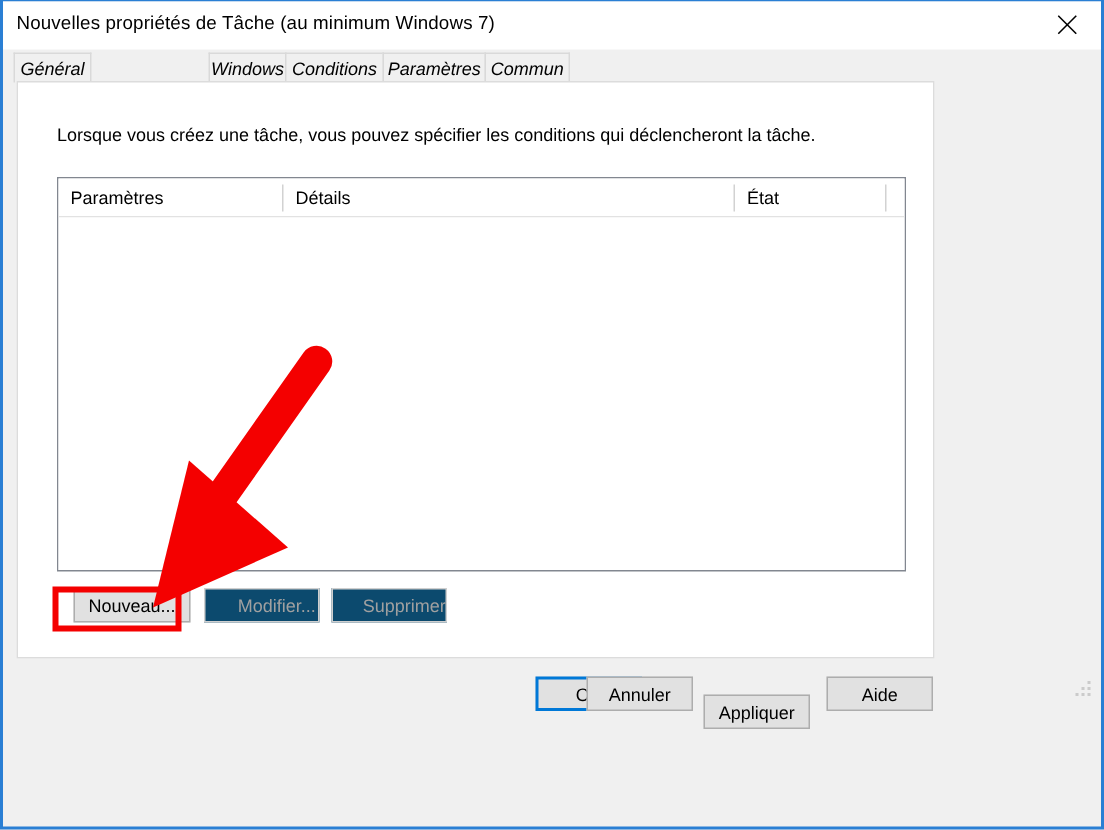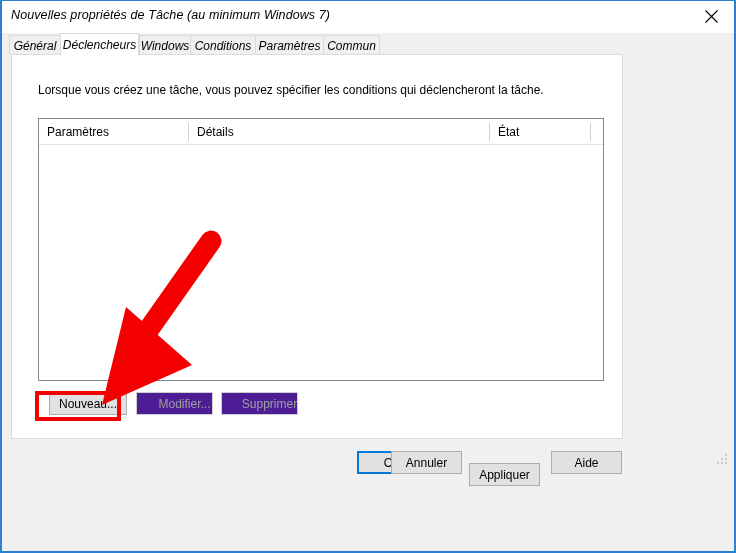--- a/index.html
+++ b/index.html
@@ -37,21 +37,20 @@
     background: #ffffff;
   }
   #title-text {
     position: absolute;
     left: 9px;
     top: 7px;
     font-size: 12.5px;
     color: #000000;
     white-space: nowrap;
     letter-spacing: 0.1px;
-    font-style: italic;
   }
   #close-button {
     position: absolute;
     right: 0px;
     top: 0px;
     width: 45px;
     height: 31px;
     display: flex;
     align-items: center;
     justify-content: center;
@@ -169,21 +168,21 @@
     font-size: 12px;
     color: #000;
     display: flex;
     align-items: center;
     justify-content: center;
     white-space: nowrap;
     cursor: default;
   }
   .act-btn.disabled {
     color: #a0a0a0;
-    background: #4c1d95;
+    background: #0c4a6e;
     border-color: #cfcfcf;
     padding-left: 20px;
   }
 
   
   #highlight-box {
     position: absolute;
     left: 33px;
     top: 390px;
     width: 86px;
@@ -244,21 +243,20 @@
     <div id="close-button">
       <svg width="13" height="13" viewBox="0 0 13 13" aria-hidden="true">
         <line x1="0.5" y1="0.5" x2="12.5" y2="12.5" stroke="#000" stroke-width="1.1"></line>
         <line x1="12.5" y1="0.5" x2="0.5" y2="12.5" stroke="#000" stroke-width="1.1"></line>
       </svg>
     </div>
   </div>
 
   <div id="tabstrip">
     <div class="tab" style="left:7px;width:52px;">Général</div>
-    <div class="tab selected" style="left:58px;width:79px;">Déclencheurs</div>
     <div class="tab" style="left:137px;width:52px;">Windows</div>
     <div class="tab" style="left:188px;width:66px;">Conditions</div>
     <div class="tab" style="left:253px;width:69px;">Paramètres</div>
     <div class="tab" style="left:321px;width:57px;">Commun</div>
   </div>
 
   <div id="content-panel">
 
     <div id="instruction-text">Lorsque vous créez une tâche, vous pouvez spécifier les conditions qui déclencheront la tâche.</div>
 

